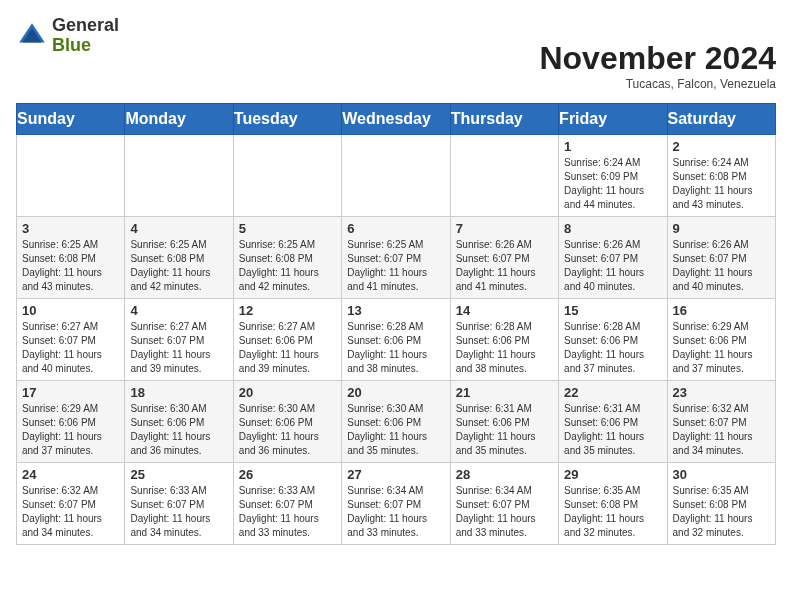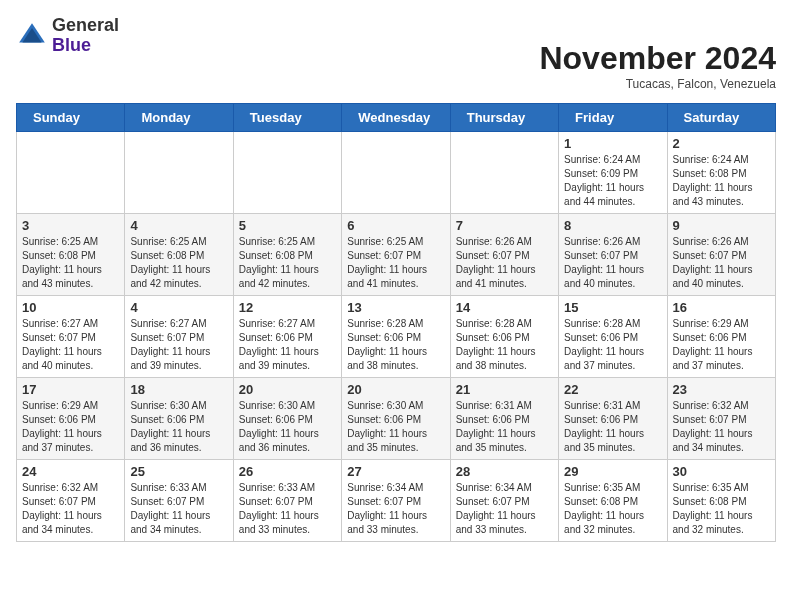--- a/index.html
+++ b/index.html
@@ -20,21 +20,21 @@
       display: flex;
       align-items: center;
       gap: 4px;
     }
     .logo-text {
       font-size: 18px;
       font-weight: bold;
       line-height: 1.1;
     }
     .logo-text .general { color: #333; }
-    .logo-text .blue { color: #4c1d95; }
+    .logo-text .blue { color: #4d7c0f; }
     .logo-icon {
       width: 32px;
       height: 32px;
     }
     .title-block {
       text-align: right;
       margin-top: 24px;
     }
     .title-block h1 {
       font-size: 32px;
@@ -47,22 +47,22 @@
       font-weight: normal;
     }
     .calendar {
       width: 100%;
       border-collapse: collapse;
       border: 1px solid #ccc;
     }
     .calendar th {
       background: #2a6ebb;
       color: #fff;
-      font-size: 13px;
-      padding: 6px 16px;
+      font-size: 16px;
+      padding: 6px 0;
       text-align: left;
       border: 1px solid #1a5aaa;
     }
     .calendar td {
       vertical-align: top;
       border: 1px solid #ccc;
       padding: 4px 5px;
       font-size: 10.5px;
       color: #333;
       width: calc(100% / 7);

